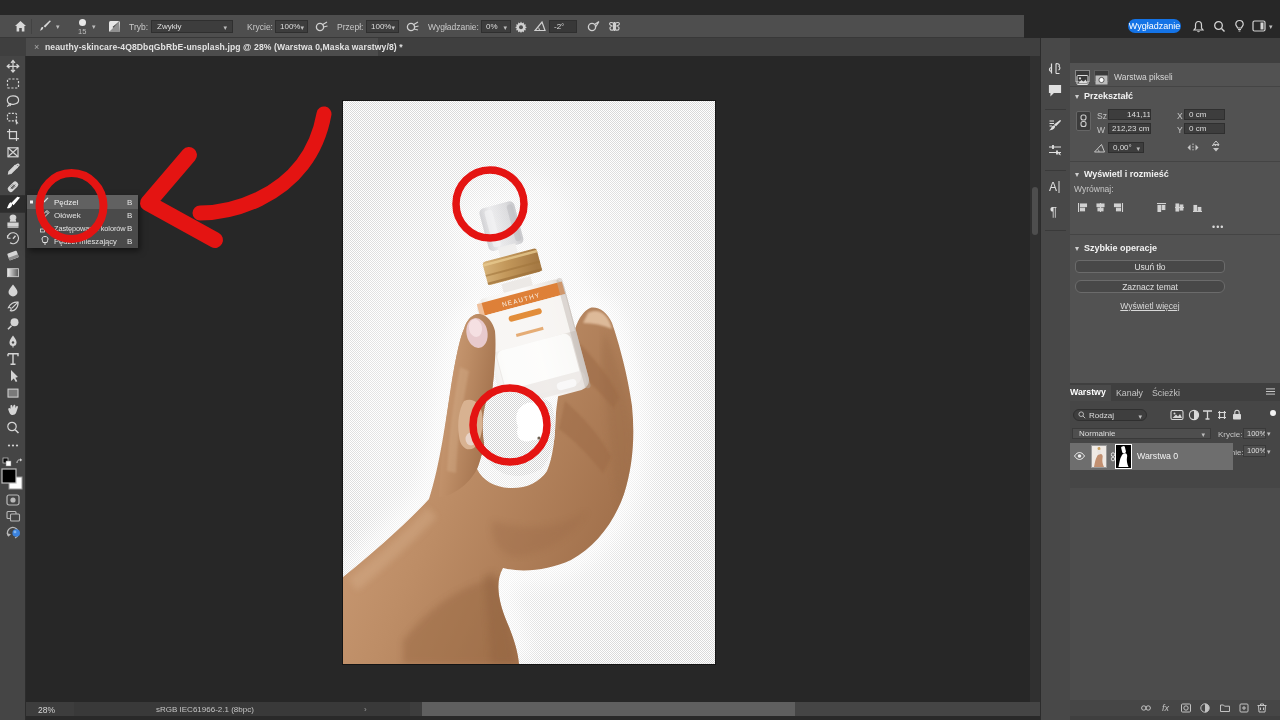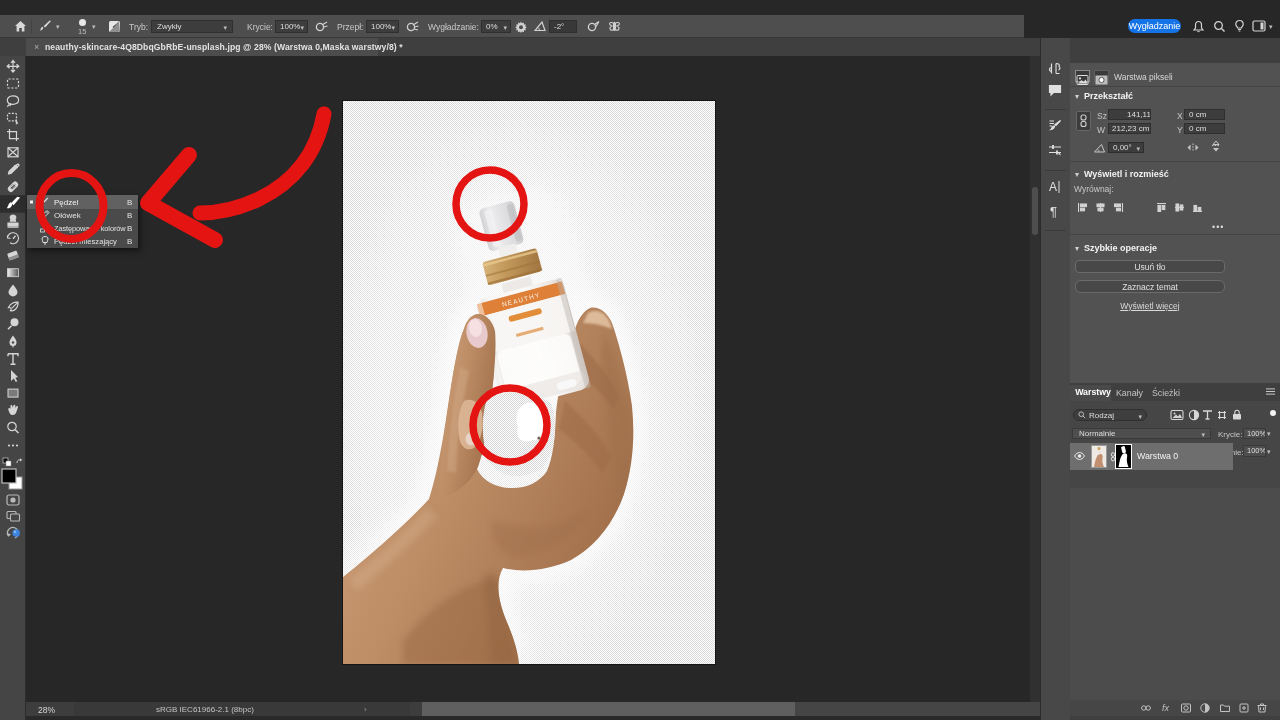--- a/index.html
+++ b/index.html
@@ -598,21 +598,21 @@
       <div class="abs" style="left:0;top:171px;width:210px;height:1px;background:#444444;"></div>
 
       <div class="abs" style="left:5px;top:181px;color:#cfcfcf;font-size:8px;">▾</div>
       <div class="abs" style="left:14px;top:179.5px;color:#f2f2f2;font-size:9px;font-weight:bold;">Szybkie operacje</div>
       <div class="abs" style="left:5px;top:197px;width:150px;height:13px;background:#484848;border:1px solid #6b6b6b;border-radius:4px;color:#e0e0e0;font-size:8.5px;text-align:center;line-height:12px;">Usuń tło</div>
       <div class="abs" style="left:5px;top:217px;width:150px;height:13px;background:#484848;border:1px solid #6b6b6b;border-radius:6px;color:#e0e0e0;font-size:8.5px;text-align:center;line-height:12px;">Zaznacz temat</div>
       <div class="abs" style="left:0;top:238px;width:160px;text-align:center;color:#d8d8d8;font-size:8.5px;text-decoration:underline;">Wyświetl więcej</div>
     </div>
 
     <div class="abs" style="left:0;top:347px;width:210px;height:16px;background:#3f3f3f;">
-      <div class="abs" style="left:0;top:0;width:41px;height:16px;background:#4a4a4a;color:#ffffff;font-weight:bold;font-size:8.8px;text-align:right;line-height:15px;">Warstwy</div>
+      <div class="abs" style="left:0;top:0;width:41px;height:16px;background:#4a4a4a;color:#ffffff;font-weight:bold;font-size:8.8px;text-align:left;line-height:15px;">Warstwy</div>
       <div class="abs" style="left:46px;top:3px;color:#c3c3c3;font-size:8.8px;">Kanały</div>
       <div class="abs" style="left:82px;top:3px;color:#c3c3c3;font-size:8.8px;">Ścieżki</div>
       <div class="abs" style="left:196px;top:6px;width:9px;height:1px;background:#c6c6c6;box-shadow:0 2.6px 0 #c6c6c6, 0 -2.6px 0 #c6c6c6;"></div>
     </div>
 
     <div class="abs" style="left:0;top:363px;width:210px;height:87px;background:#464646;">
 
       <div class="fld abs" style="left:3px;top:8px;width:74px;height:12px;padding-left:4px;background:#3e3e3e;border-radius:6px;">
         <svg width="8" height="8" viewBox="0 0 8 8" style="margin-right:3px;">
             <circle cx="3.2" cy="3.2" r="2.3" fill="none" stroke="#bbbbbb" stroke-width="1"></circle>

